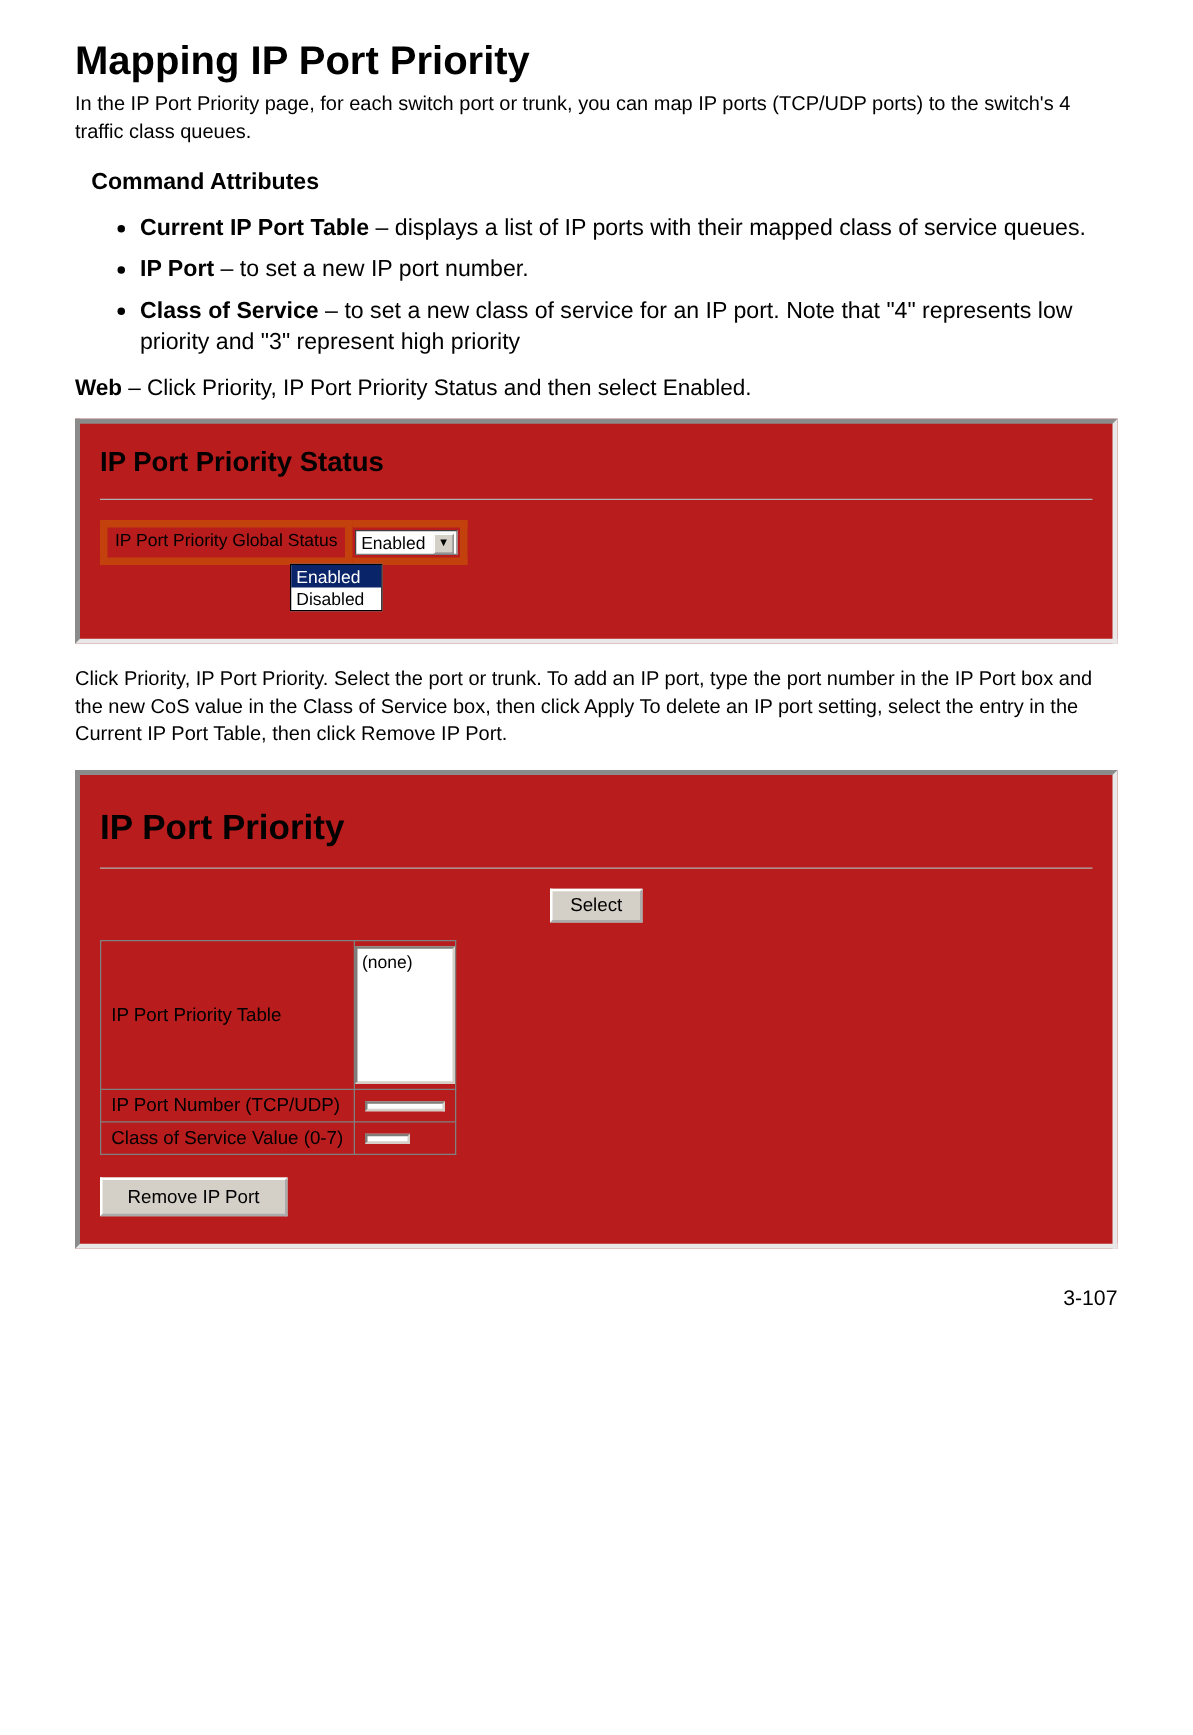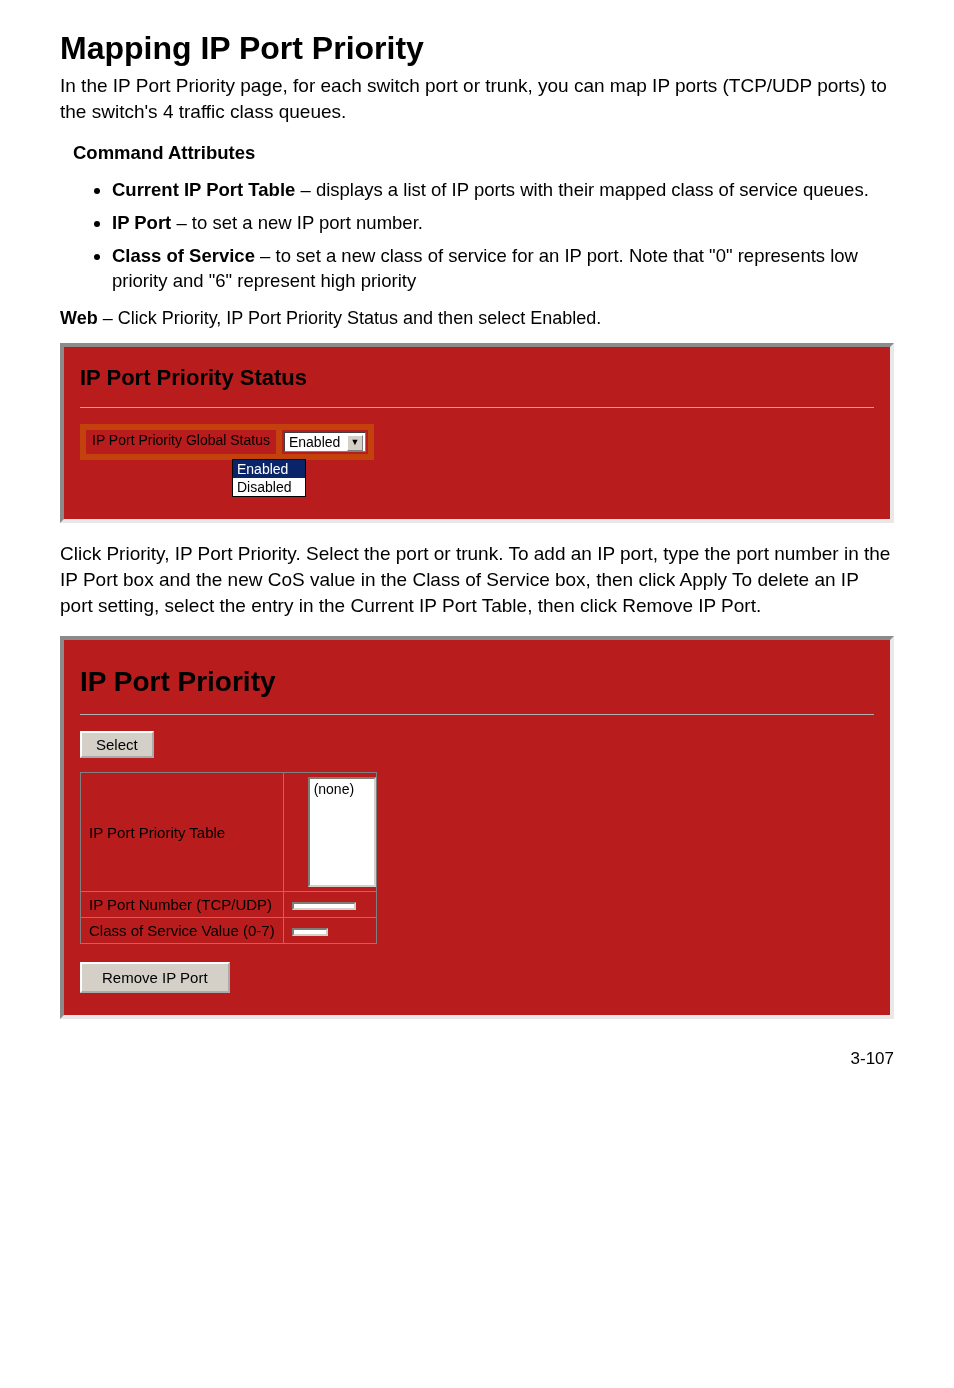--- a/index.html
+++ b/index.html
@@ -18,21 +18,21 @@
     text-align: right;
     font-size: 17px;
     margin-bottom: 8px;
   }
   h1 {
     font-size: 32px;
     font-weight: bold;
     margin: 0 0 6px 0;
   }
   .intro, .para {
-    font-size: 19px;
+    font-size: 16px;
     line-height: 1.35;
     margin: 0 0 18px 0;
   }
   .sub-head {
     font-size: 18.5px;
     font-weight: bold;
     margin: 10px 0 14px 13px;
   }
   ul.attrs {
     margin: 0 0 14px 0;
@@ -178,26 +178,25 @@
     font-size: 15px;
     padding: 2px 4px;
     width: 64px;
     display:inline-block;
     box-sizing:border-box;
   }
   .text-input.short { width: 36px; }
   .list-box {
     border: 2px inset #d4d0c8;
     background:#fff;
-    width: 68px;
+    width: 80px;
     height: 110px;
     font-size: 14px;
     padding: 2px 4px;
     box-sizing:border-box;
-    margin-left:24px;
   }
   .remove-row {
     margin-top: 18px;
   }
   .page-num {
     text-align: right;
     font-size: 17px;
     margin-top: 30px;
   }
 </style>
@@ -214,21 +213,21 @@
   <div class="sub-head">Command Attributes</div>
 
   <ul class="attrs">
     <li>
       <span class="bold">Current IP Port Table</span><span> – displays a list of IP ports with their mapped class of service queues.</span>
     </li>
     <li>
       <span class="bold">IP Port</span><span> – to set a new IP port number.</span>
     </li>
     <li>
-      <span class="bold">Class of Service</span><span> – to set a new class of service for an IP port. Note that "0" represents low priority and "6" represent high priority</span>
+      <span class="bold">Class of Service</span><span> – to set a new class of service for an IP port. Note that "4" represents low priority and "3" represent high priority</span>
     </li>
   </ul>
 
   <p class="web-line">
     <span class="bold">Web</span><span> – Click Priority, IP Port Priority Status and then select Enabled.</span>
   </p>
 
   <div class="panel">
     <div class="panel-inner">
       <div class="panel-title">IP Port Priority Status</div>
@@ -252,21 +251,21 @@
     </div>
   </div>
 
   <p class="para">Click Priority, IP Port Priority. Select the port or trunk. To add an IP port, type the port number in the IP Port box and the new CoS value in the Class of Service box, then click Apply To delete an IP port setting, select the entry in the Current IP Port Table, then click Remove IP Port.</p>
 
   <div class="panel">
     <div class="panel-inner">
       <div class="panel-title" style="font-size:28px;margin-top:12px;">IP Port Priority</div>
       <hr>
 
-      <div style="margin-top:6px;">
+      <div style="margin-top:6px;text-align:center;">
         <span class="win-btn">Select</span>
       </div>
 
       <table class="detail-table">
         <tbody>
             <tr>
           <td class="tall">IP Port Priority Table</td>
           <td class="tall" style="padding:0;">
             <div class="list-box">
               <span>(none)</span>

